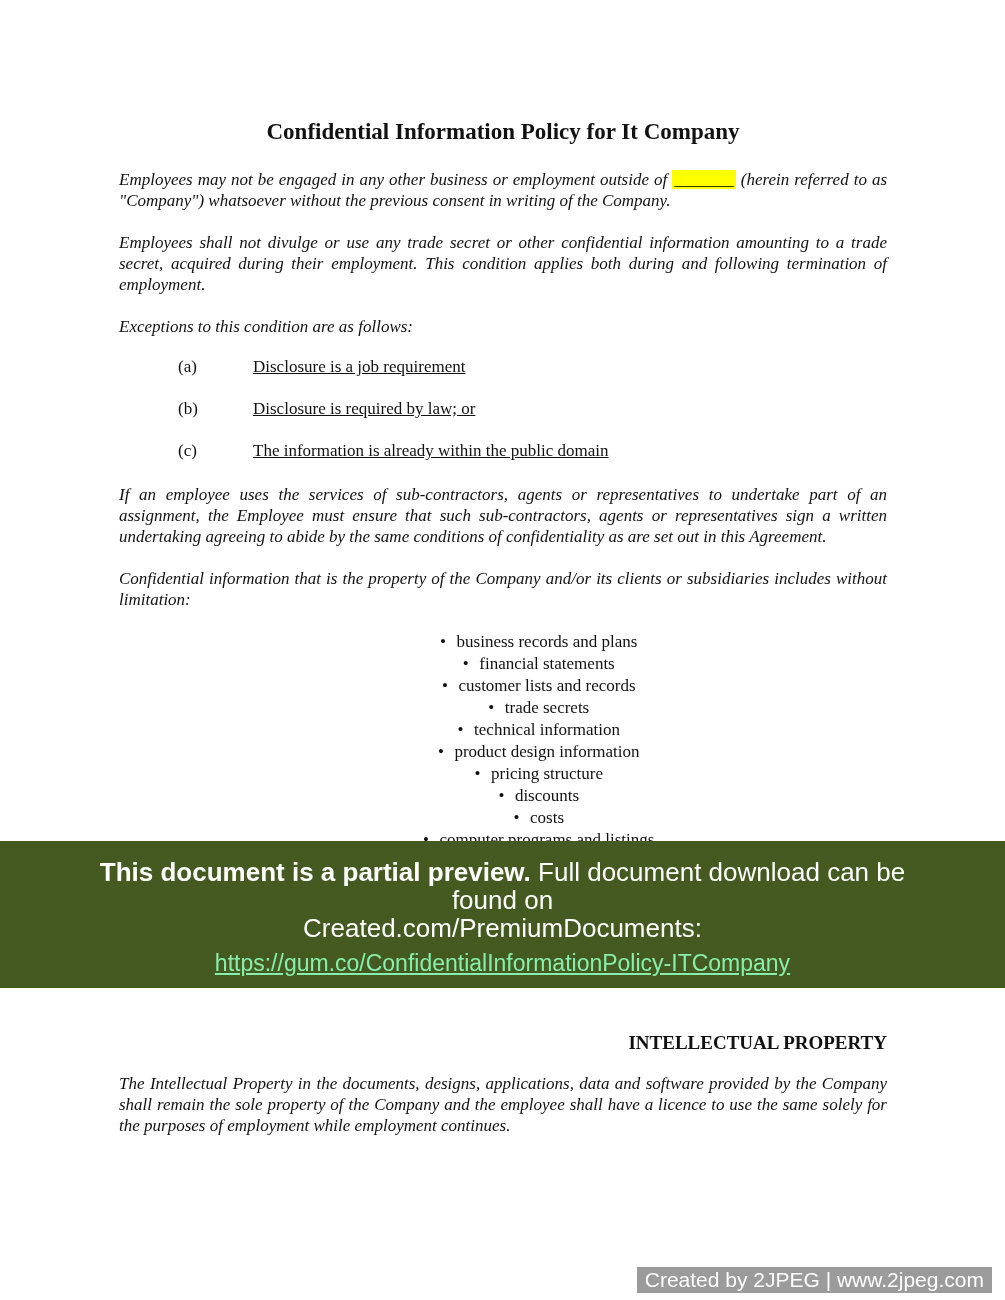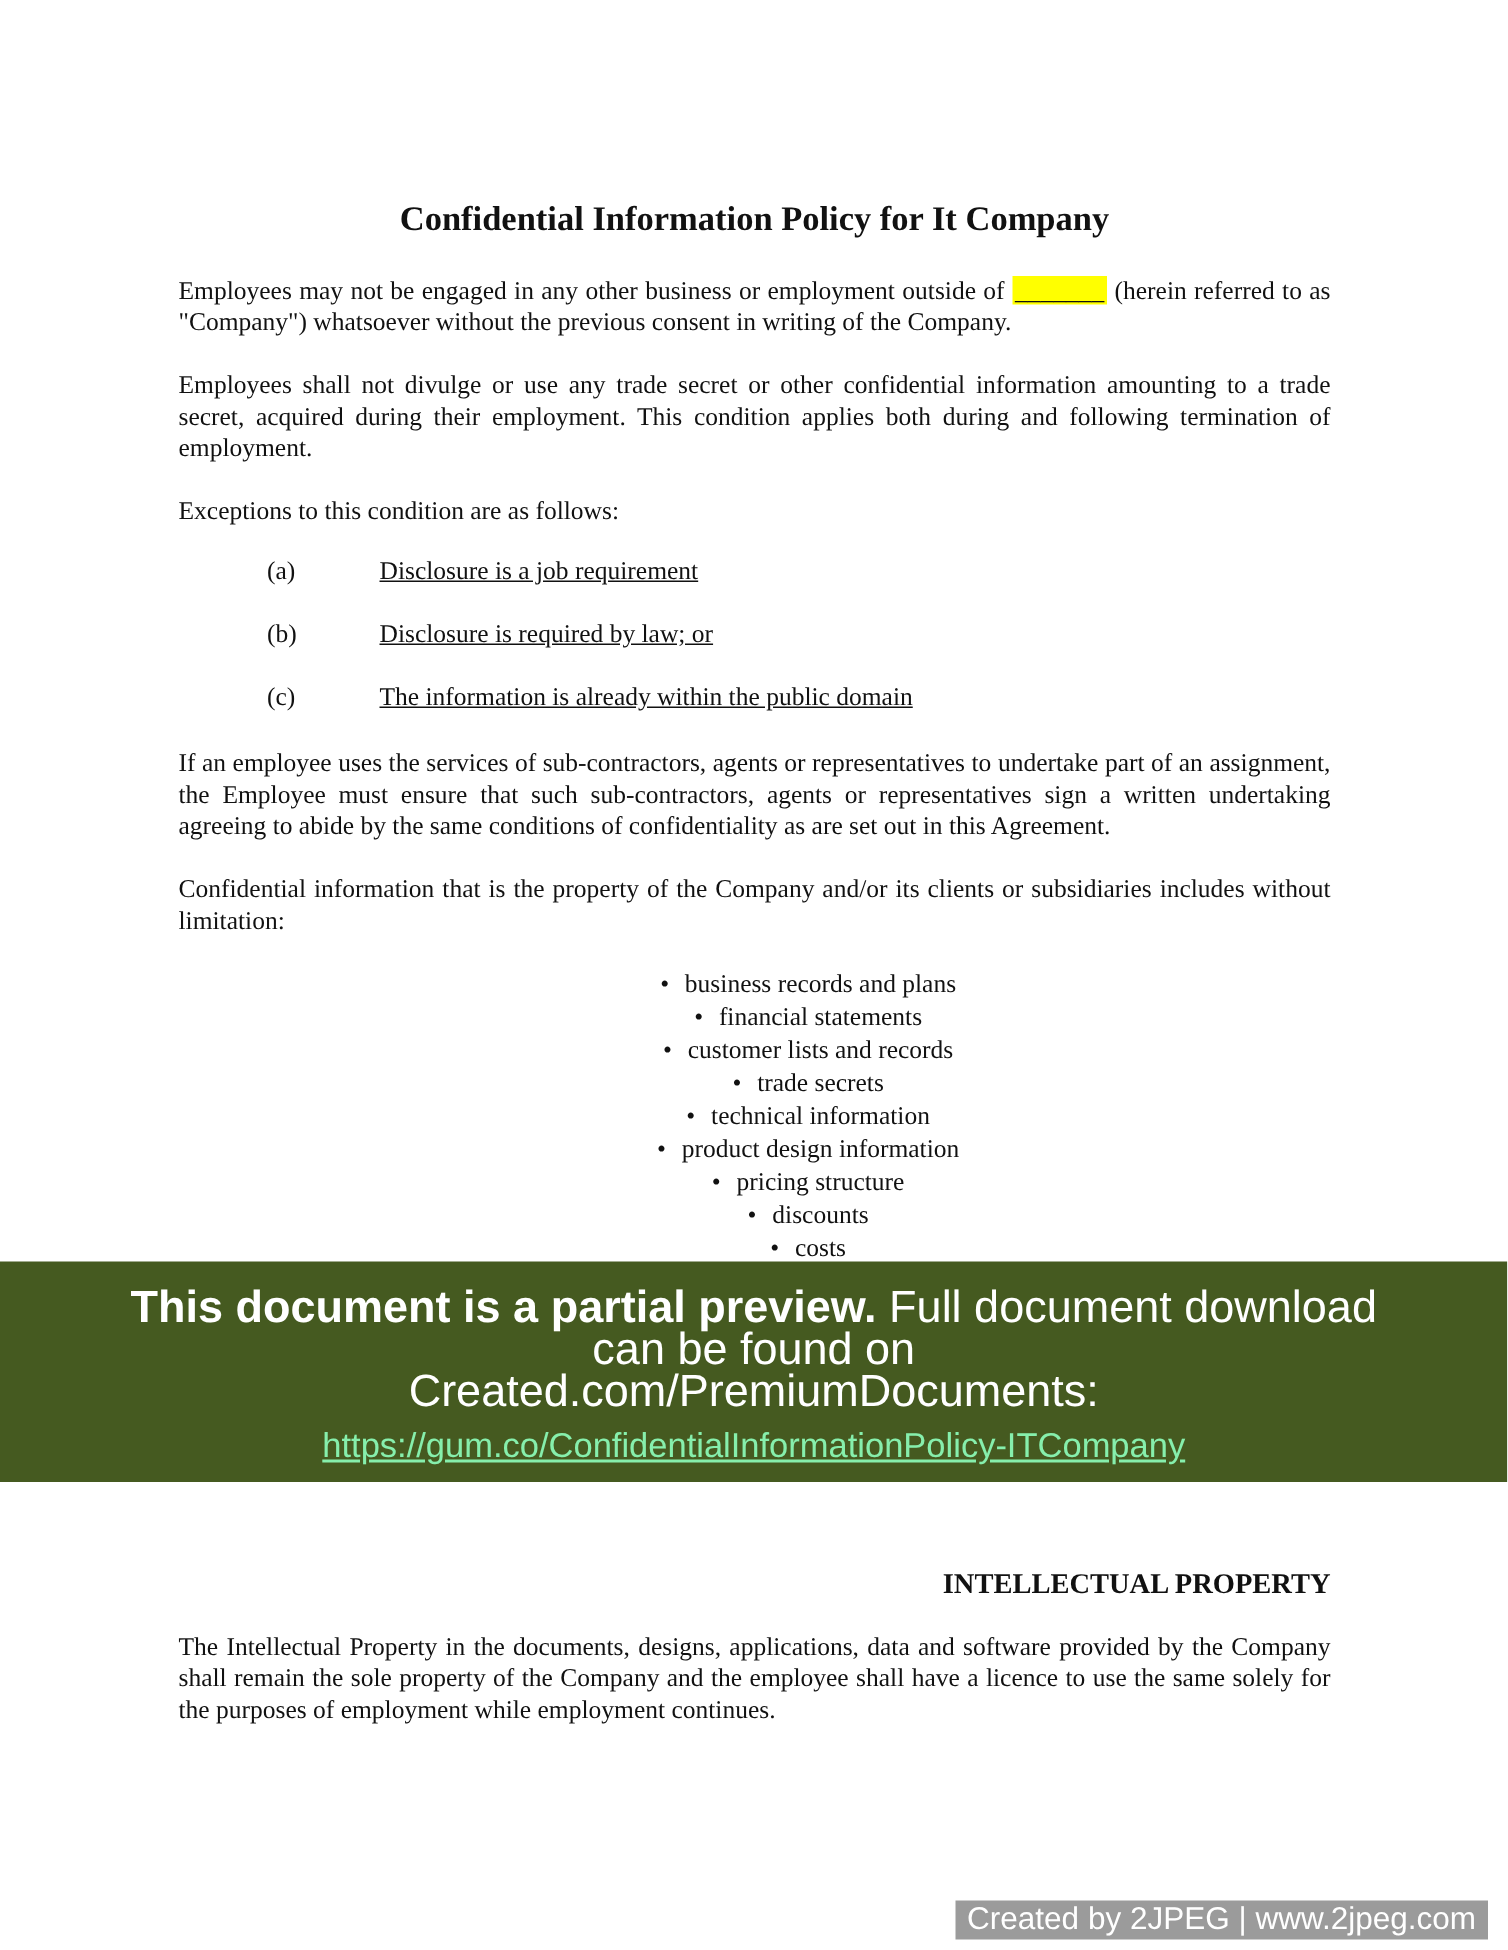--- a/index.html
+++ b/index.html
@@ -12,35 +12,36 @@
     position: relative;
     width: 1005px;
     height: 1300px;
     background: #ffffff;
     overflow: hidden;
     color: #111111;
   }
   .content {
     position: absolute;
     left: 119px;
-    top: 14px;
+    top: 0;
     width: 768px;
     font-size: 17px;
     line-height: 21px;
     text-align: justify;
   }
   .doc-title {
     margin: 118px 0 0 0;
     font-size: 23px;
     line-height: 28px;
     font-weight: bold;
     text-align: center;
   }
   .para {
     margin: 23px 0 21px 0;
+    font-style: italic;
   }
   .para + .para { margin-top: 0; }
   .highlight {
     background: #ffff00;
     padding: 0 2px;
   }
   .exceptions-intro {
     margin: 0 0 19px 0;
   }
   .exception {
@@ -84,21 +85,21 @@
     z-index: 5;
     color: #ffffff;
     font-family: "Liberation Sans", sans-serif;
     text-align: center;
     box-sizing: border-box;
     padding-top: 17px;
   }
   .banner-msg {
     max-width: 860px;
     margin: 0 auto;
-    font-size: 30px;
+    font-size: 26px;
     line-height: 28px;
   }
   .banner-link {
     display: inline-block;
     margin-top: 8px;
     font-size: 23px;
     color: #86efac;
     text-decoration: underline;
   }
   .watermark {

